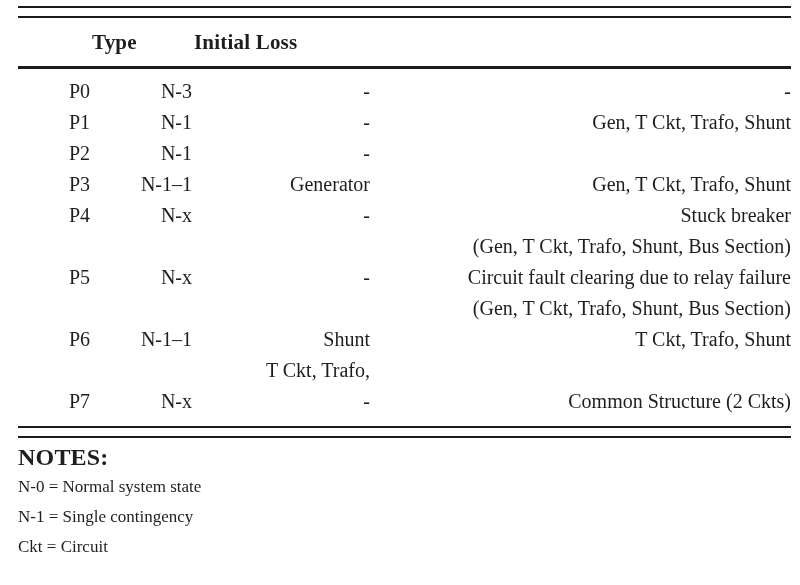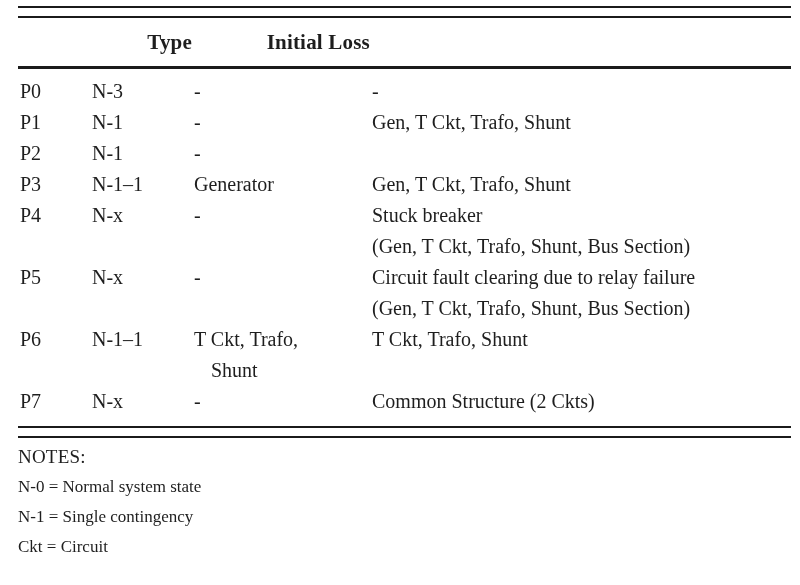--- a/index.html
+++ b/index.html
@@ -30,38 +30,39 @@
     display: grid;
     grid-template-columns: 72px 102px 178px 1fr;
   }
   .thead {
     height: 48px;
     align-items: center;
     font-weight: bold;
     font-size: 21px;
     letter-spacing: 0.2px;
   }
-  .thead .th { padding-left: 2px; text-align: right; }
+  .thead .th { padding-left: 2px; }
   .tbody {
     padding: 7px 0 9px 0;
     font-size: 20px;
   }
   .td, .line {
     line-height: 31px;
     white-space: nowrap;
+    text-align: right;
   }
   .td { padding-left: 2px; }
   .indent { margin-left: 17px; }
   .notes {
     margin-left: 18px;
     margin-top: 4px;
   }
   .notes-title {
-    font-weight: normal;
-    font-size: 19px;
+    font-weight: bold;
+    font-size: 24px;
     line-height: 30px;
     letter-spacing: 0.2px;
   }
   .note-line {
     font-size: 17px;
     line-height: 30px;
     white-space: nowrap;
   }
 </style>
 </head>
@@ -143,22 +144,22 @@
       <div class="td">
         <div class="line">Circuit fault clearing due to relay failure</div>
         <div class="line">(Gen, T Ckt, Trafo, Shunt, Bus Section)</div>
       </div>
     </div>
 
     <div class="grid-cols tr">
       <div class="td">P6</div>
       <div class="td">N-1–1</div>
       <div class="td">
+        <div class="line indent">Shunt</div>
         <div class="line">T Ckt, Trafo,</div>
-        <div class="line indent">Shunt</div>
       </div>
       <div class="td">
           <div class="line">T Ckt, Trafo, Shunt</div>
         </div>
     </div>
 
     <div class="grid-cols tr">
       <div class="td">P7</div>
       <div class="td">N-x</div>
       <div class="td">

